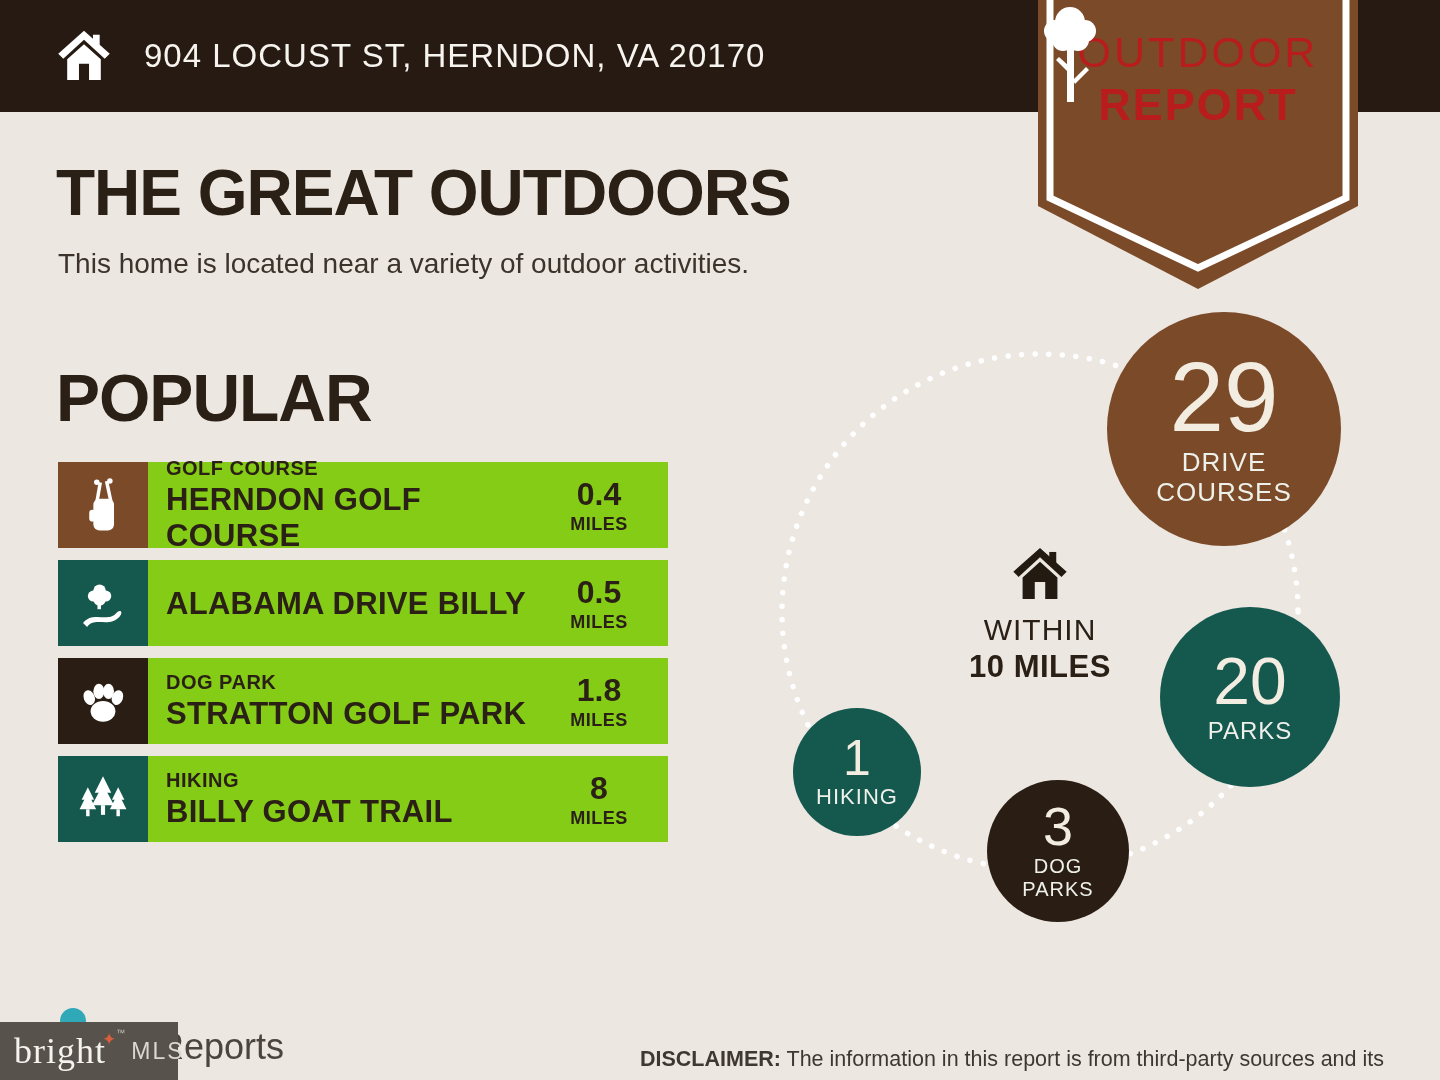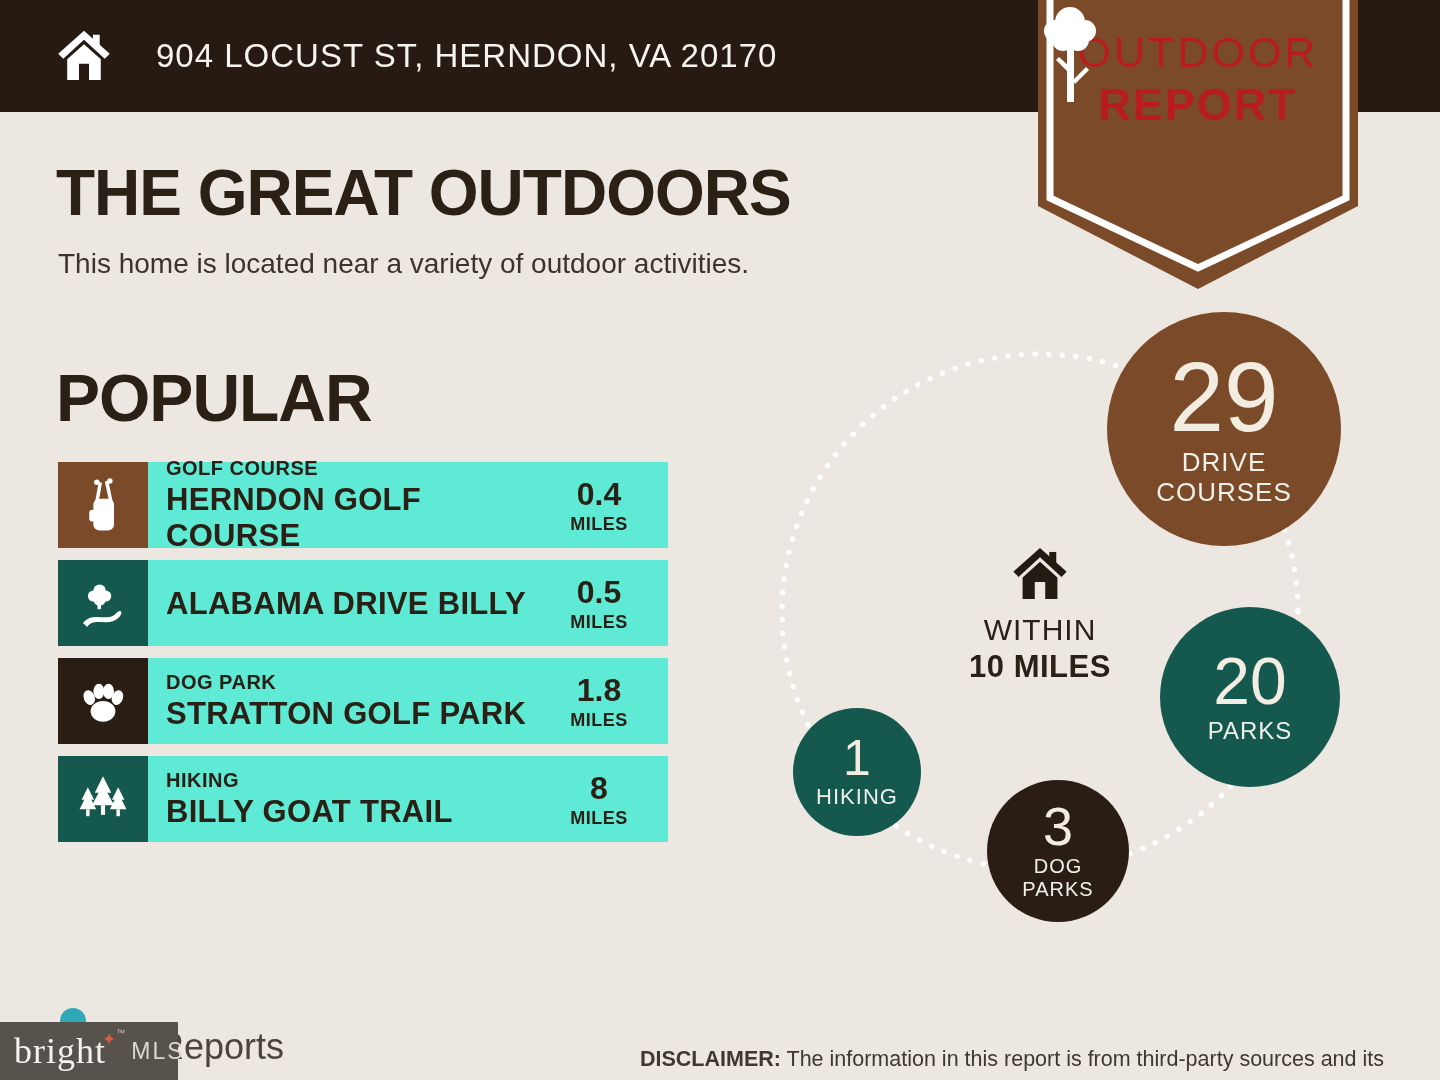--- a/index.html
+++ b/index.html
@@ -4,41 +4,41 @@
 <style>
   html,body{margin:0;padding:0;background:#888;}
   .canvas{
     position:relative;width:1440px;height:1080px;overflow:hidden;
     background:#ece7e1;font-family:"Liberation Sans",sans-serif;color:#2b2016;
   }
   
   .topbar{position:absolute;left:0;top:0;width:1440px;height:112px;background:#261a12;
     display:flex;align-items:center;}
   .topbar .home-ic{margin-left:56px;width:56px;height:56px;flex:none;}
-  .topbar .addr{margin-left:44px;font-size:33px;letter-spacing:1px;color:#f7f4f0;font-weight:400;text-align:center;}
+  .topbar .addr{margin-left:32px;font-size:33px;letter-spacing:1px;color:#f7f4f0;font-weight:400;text-align:center;}
   
   .ribbon{position:absolute;left:1038px;top:0;width:320px;height:292px;z-index:5;}
   .ribbon svg{position:absolute;left:0;top:0;}
   .ribbon .rb-text{position:absolute;left:0;top:28px;width:320px;text-align:center;color:#b91c1c;}
   .rb-line1{font-size:43px;font-weight:400;letter-spacing:3px;}
   .rb-line2{font-size:45px;font-weight:700;letter-spacing:2px;margin-top:2px;}
   .rb-tree{position:absolute;left:128px;top:136px;}
   
   .hero-title{position:absolute;left:56px;top:156px;font-size:64px;font-weight:800;letter-spacing:-1px;color:#2b2016;}
   .hero-sub{position:absolute;left:58px;top:248px;font-size:28px;color:#3c332b;}
   
   .popular-h{position:absolute;left:56px;top:360px;font-size:66px;font-weight:800;letter-spacing:-1px;}
   .plist{position:absolute;left:58px;top:462px;width:610px;}
   .prow{display:flex;height:86px;margin-bottom:12px;}
   .pic{width:90px;height:86px;flex:none;display:flex;align-items:center;justify-content:center;}
   .pic.c-golf{background:#7b4a28;}
   .pic.c-park{background:#15584e;}
   .pic.c-dog{background:#2a1d13;}
   .pic.c-hike{background:#15584e;}
-  .pcard{flex:1;background:#5eead4;display:flex;align-items:center;}
+  .pcard{flex:1;background:#84cc16;display:flex;align-items:center;}
   .ptxt{flex:1;padding-left:18px;}
   .pcat{font-size:20px;font-weight:700;letter-spacing:.5px;color:#2b2016;}
   .pname{font-size:31px;font-weight:700;letter-spacing:.3px;color:#2b2016;margin-top:2px;}
   .pmiles{width:110px;text-align:center;padding-right:14px;}
   .pdist{font-size:32px;font-weight:700;}
   .punit{font-size:18px;font-weight:700;letter-spacing:.5px;margin-top:1px;}
   
   .dots-svg{position:absolute;left:0;top:0;z-index:0;}
   .bubble{position:absolute;border-radius:50%;display:flex;flex-direction:column;
     align-items:center;justify-content:center;text-align:center;z-index:2;}

